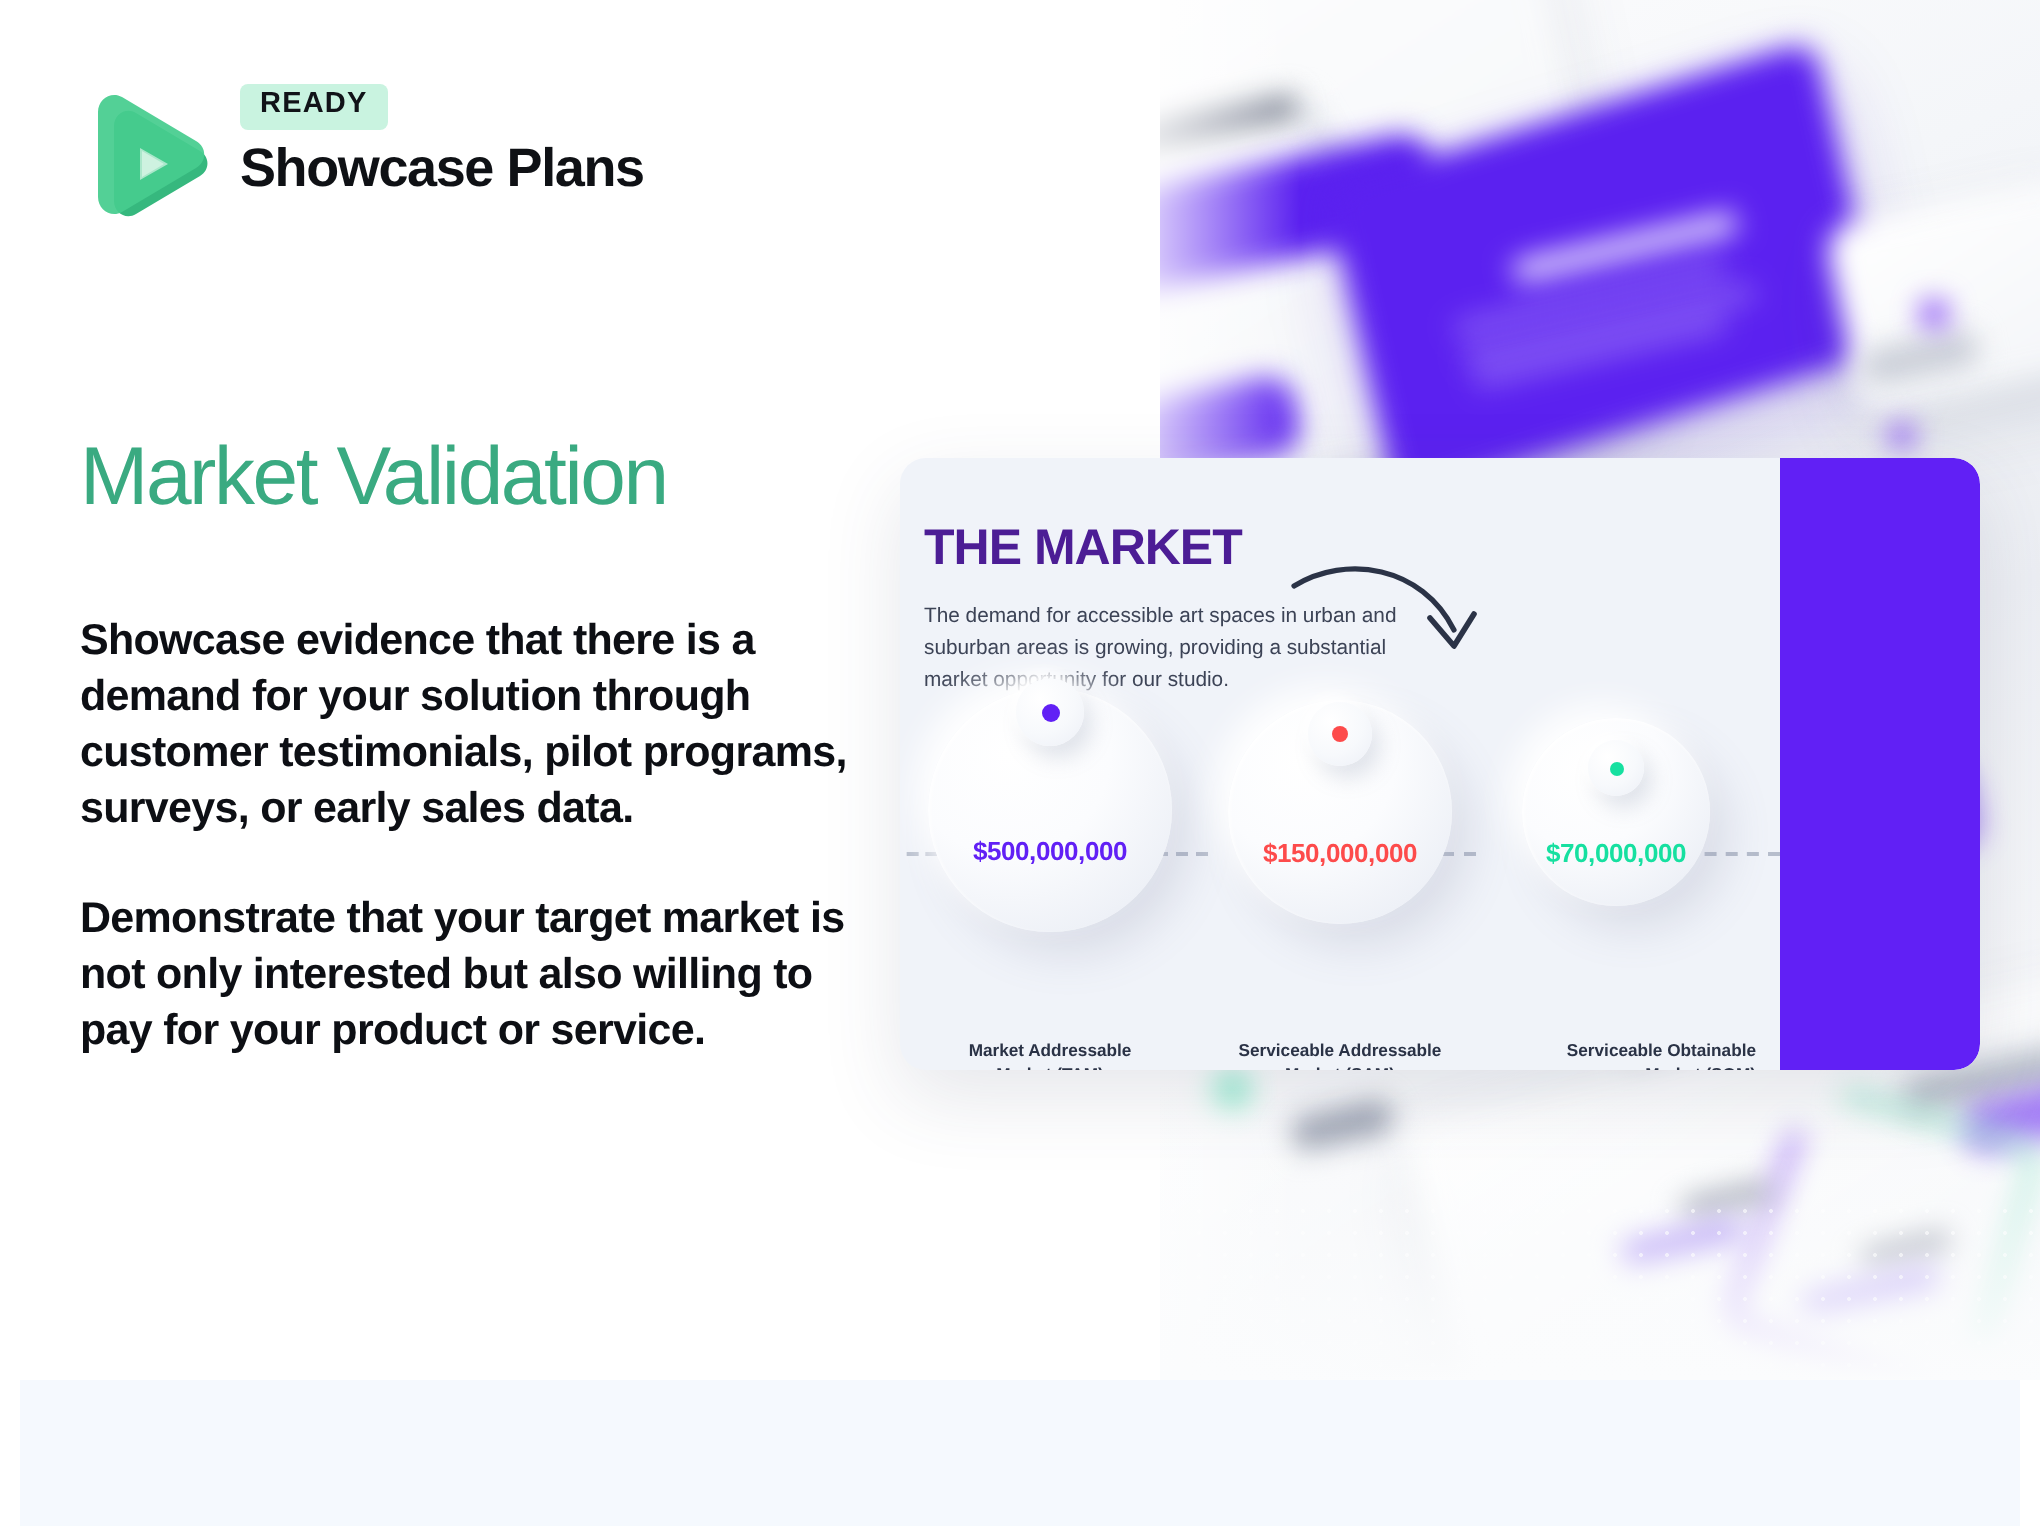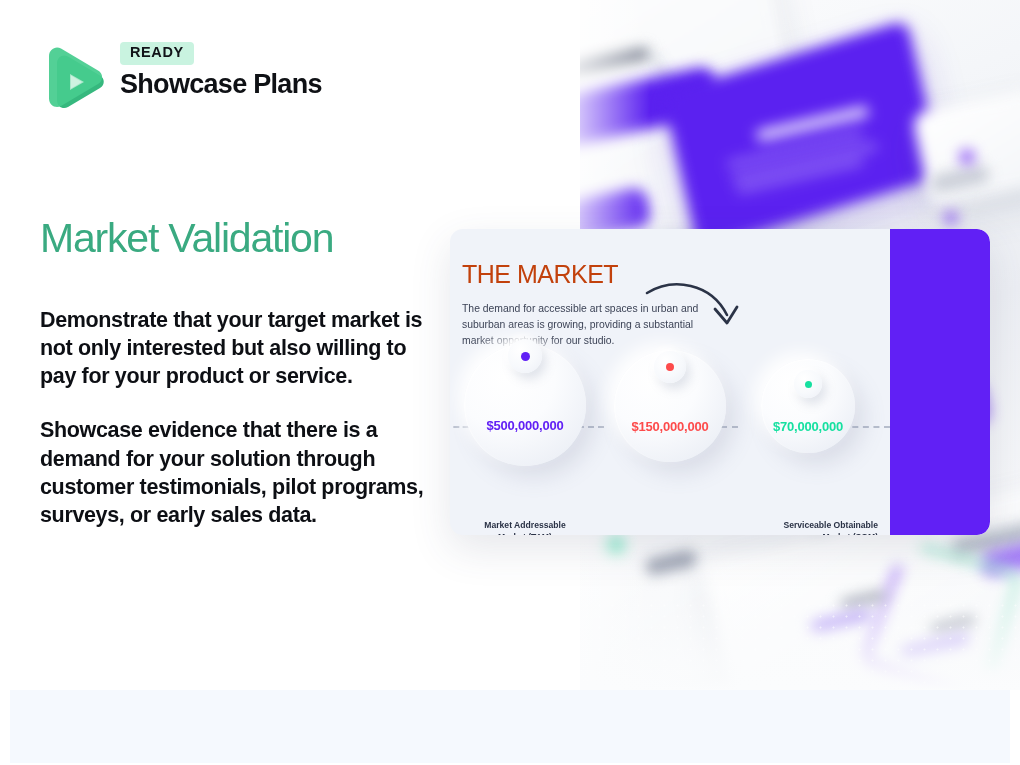--- a/index.html
+++ b/index.html
@@ -134,21 +134,21 @@
     background:#f0f3f9; border-radius:13px;
     box-shadow:0 14px 40px rgba(60,70,100,.13);
     overflow:hidden;
   }
   .card-accent {
     position:absolute; right:0; top:0; width:100px; height:306px;
     background:#6120f5; border-radius:0 13px 13px 0;
   }
   .card-title {
     position:absolute; left:12px; top:31px;
-    font-size:25px; font-weight:normal; color:#c2410c; letter-spacing:-.5px;
+    font-size:25px; font-weight:bold; color:#4c1d95; letter-spacing:-.5px;
   }
   .card-desc {
     position:absolute; left:12px; top:72px; width:258px;
     font-size:10.4px; color:#3c4356; line-height:1.52; font-weight:normal;
   }
   .card-arrow { position:absolute; left:195px; top:50px; width:105px; height:60px; }
 
   .metrics {
     position:absolute; left:0; top:115px; width:540px; height:190px;
   }
@@ -271,22 +271,22 @@
       </svg>
     </div>
     <div class="logo-text">
       <div class="ready-badge">READY</div>
       <div class="brand">Showcase Plans</div>
     </div>
   </div>
 
   <div class="headline">Market Validation</div>
   <div class="body-copy">
+    <p>Showcase evidence that there is a demand for your solution through customer testimonials, pilot programs, surveys, or early sales data.</p>
     <p>Demonstrate that your target market is not only interested but also willing to pay for your product or service.</p>
-    <p>Showcase evidence that there is a demand for your solution through customer testimonials, pilot programs, surveys, or early sales data.</p>
   </div>
 
   <div class="market-card">
     <div class="card-accent"></div>
 
     <div style="position:absolute;left:0;top:0;width:440px;height:306px;padding-left:12px;">
       <div class="card-title">THE MARKET</div>
       <div class="card-desc">The demand for accessible art spaces in urban and suburban areas is growing, providing a substantial market opportunity for our studio.</div>
 
       <div class="card-arrow">
@@ -315,20 +315,24 @@
           </div>
         </div>
 
         <div class="metric m-sam">
           <div class="orb">
             <div class="knob">
               <span class="dot" style="background:#fd4b4b"></span>
             </div>
           </div>
           <div class="value" style="color:#fd4b4b">$150,000,000</div>
+          <div class="mlabel">
+            <span>Serviceable Addressable</span><br>
+            <span>Market (SAM)</span>
+          </div>
         </div>
 
         <div class="metric m-som">
           <div class="orb">
             <div class="knob">
               <span class="dot" style="background:#16e0a0"></span>
             </div>
           </div>
           <div class="value" style="color:#16e0a0">$70,000,000</div>
           <div class="mlabel">

